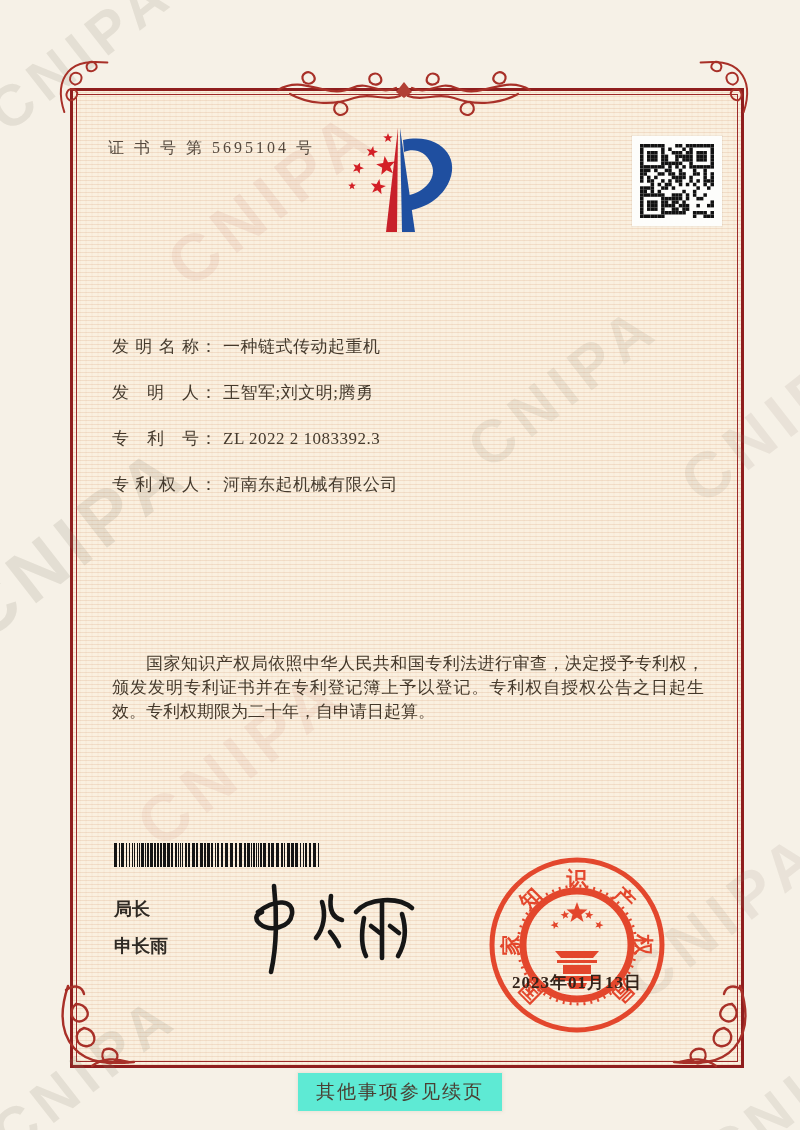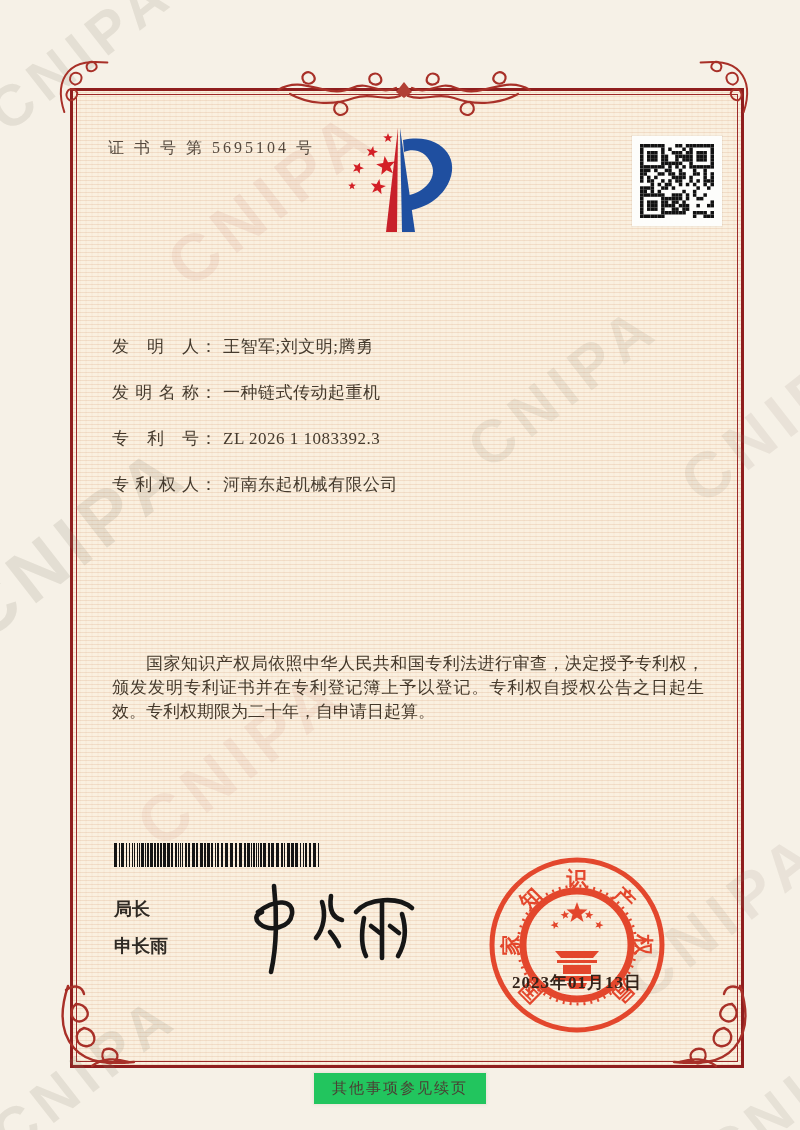--- a/index.html
+++ b/index.html
@@ -57,21 +57,21 @@
           font-weight:bold;line-height:18px;}
   .signer .name{margin-top:19px;}
   .signature{position:absolute;left:228px;top:872px;z-index:5;}
   .seal{position:absolute;left:485px;top:853px;width:184px;height:184px;z-index:4;opacity:0.93;}
   .seal-date{position:absolute;left:492px;top:971px;width:170px;text-align:center;z-index:5;
              font-size:17px;font-weight:bold;color:#33231a;letter-spacing:1px;}
 
   .page-num{position:absolute;left:0;right:0;top:1027px;text-align:center;z-index:4;
             font-size:14px;color:#3f362c;letter-spacing:2px;}
   .cont-note{position:absolute;left:50%;transform:translateX(-50%);top:1072px;z-index:6;
-             background:#22c55e;border:1px solid #eee8dc;padding:6px 18px;font-size:15px;
+             background:#5eead4;border:1px solid #eee8dc;padding:6px 18px;font-size:19px;
              color:#4a4034;letter-spacing:2px;box-shadow:0 0 4px rgba(120,90,60,0.08);}
 </style>
 </head>
 <body>
 
 <div class="page">
 
   <div class="wm" style="left:-28px;top:18px;font-size:58px;color:rgba(138,128,110,0.16);">CNIPA</div>
   <div class="wm" style="left:150px;top:160px;font-size:66px;color:rgba(198,124,110,0.12);">CNIPA</div>
   <div class="wm" style="left:452px;top:352px;font-size:60px;color:rgba(150,134,116,0.14);">CNIPA</div>
@@ -391,27 +391,27 @@
         <rect x="52.9" y="70.5" width="3.5" height="3.5" fill="#111"></rect>
         <rect x="63.4" y="70.5" width="3.5" height="3.5" fill="#111"></rect>
         <rect x="67.0" y="70.5" width="3.5" height="3.5" fill="#111"></rect>
         <rect x="70.5" y="70.5" width="3.5" height="3.5" fill="#111"></rect>
       </svg>
   </div>
 
 
   <div class="fields">
     <div class="frow">
+      <span class="flabel">发明名称</span><span class="fcolon">：</span><span class="fvalue">一种链式传动起重机</span>
+    </div>
+    <div class="frow">
       <span class="flabel">发明人</span><span class="fcolon">：</span><span class="fvalue">王智军;刘文明;腾勇</span>
     </div>
     <div class="frow">
-      <span class="flabel">发明名称</span><span class="fcolon">：</span><span class="fvalue">一种链式传动起重机</span>
-    </div>
-    <div class="frow">
-      <span class="flabel">专利号</span><span class="fcolon">：</span><span class="fvalue">ZL 2026 1 1083392.3</span>
+      <span class="flabel">专利号</span><span class="fcolon">：</span><span class="fvalue">ZL 2022 2 1083392.3</span>
     </div>
     <div class="frow">
       <span class="flabel">专利权人</span><span class="fcolon">：</span><span class="fvalue">河南东起机械有限公司</span>
     </div>
   </div>
 
   <div class="paras">
     <p>国家知识产权局依照中华人民共和国专利法进行审查，决定授予专利权，颁发发明专利证书并在专利登记簿上予以登记。专利权自授权公告之日起生效。专利权期限为二十年，自申请日起算。</p>
   </div>
 

